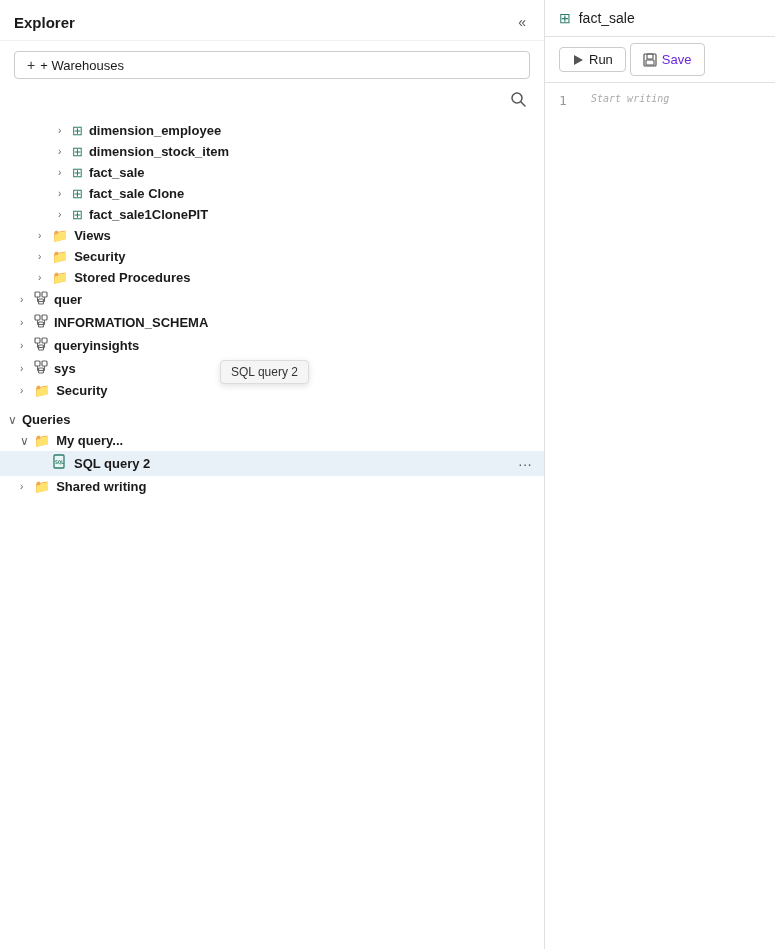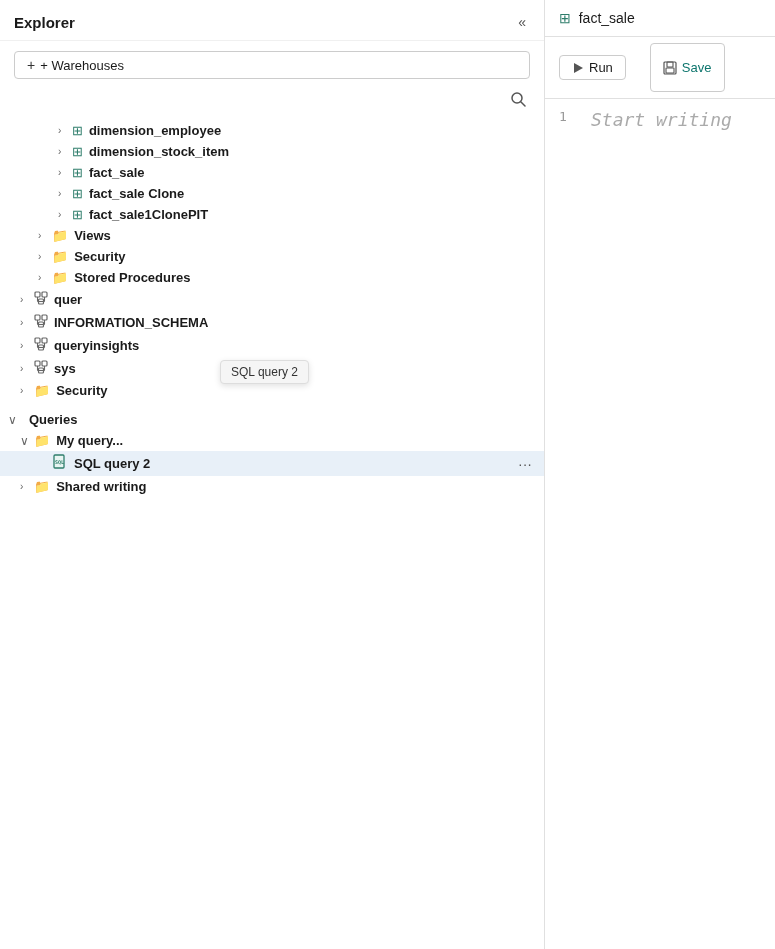--- a/index.html
+++ b/index.html
@@ -185,21 +185,21 @@
       font-size: 14px;
       font-weight: 500;
       color: #1a1a1a;
     }
 
     .toolbar {
       display: flex;
       align-items: center;
       padding: 6px 14px;
       border-bottom: 1px solid #e0e0e0;
-      gap: 24px;
+      gap: 4px;
     }
 
     .run-btn {
       display: flex;
       align-items: center;
       gap: 5px;
       background: none;
       border: 1px solid #ccc;
       border-radius: 4px;
       padding: 4px 12px;
@@ -208,43 +208,43 @@
       color: #1a1a1a;
     }
 
     .save-btn {
       display: flex;
       align-items: center;
       gap: 5px;
       background: none;
       border: 1px solid #ccc;
       border-radius: 4px;
-      padding: 16px 12px;
-      cursor: pointer;
-      font-size: 13px;
-      color: #0f766e;
+      padding: 8px 12px;
+      cursor: pointer;
+      font-size: 13px;
+      color: #6d28d9;
     }
 
     .editor-area {
       flex: 1;
       padding: 10px 14px;
       display: flex;
       gap: 12px;
     }
 
     .line-number {
       color: #999;
       font-size: 13px;
       font-family: monospace;
       min-width: 20px;
     }
 
     .editor-placeholder {
       color: #aaa;
-      font-size: 18px;
+      font-size: 10px;
       font-family: monospace;
       font-style: italic;
     }
   </style>
 </head>
 <body>
 
 <div class="left-panel">
 
   <div class="panel-header">
@@ -375,21 +375,21 @@
 
     <div class="tree-item indent-1">
       <span class="tree-chevron">›</span>
       <span class="tree-icon folder">📁</span>
       <span class="tree-label">Security</span>
     </div>
 
     <div style="height:8px"></div>
     <div class="tree-item">
       <span class="tree-chevron" style="font-size:12px;">∨</span>
-      <span class="tree-label" style="font-weight:600;margin-left:7px;">Queries</span>
+      <span class="tree-label" style="font-weight:600;">Queries</span>
     </div>
 
     <div class="tree-item indent-1">
       <span class="tree-chevron" style="font-size:12px;">∨</span>
       <span class="tree-icon folder">📁</span>
       <span class="tree-label">My query...</span>
     </div>
 
     <div style="position:relative;">
       <div class="tree-item indent-2 active" style="position:relative;">

